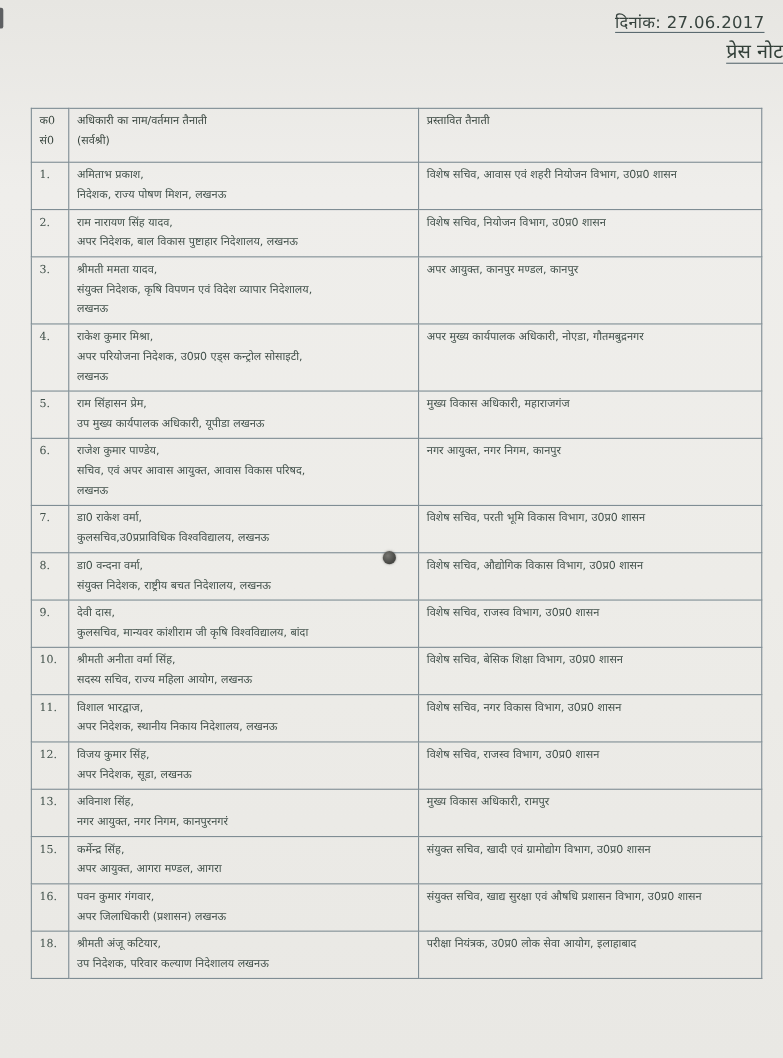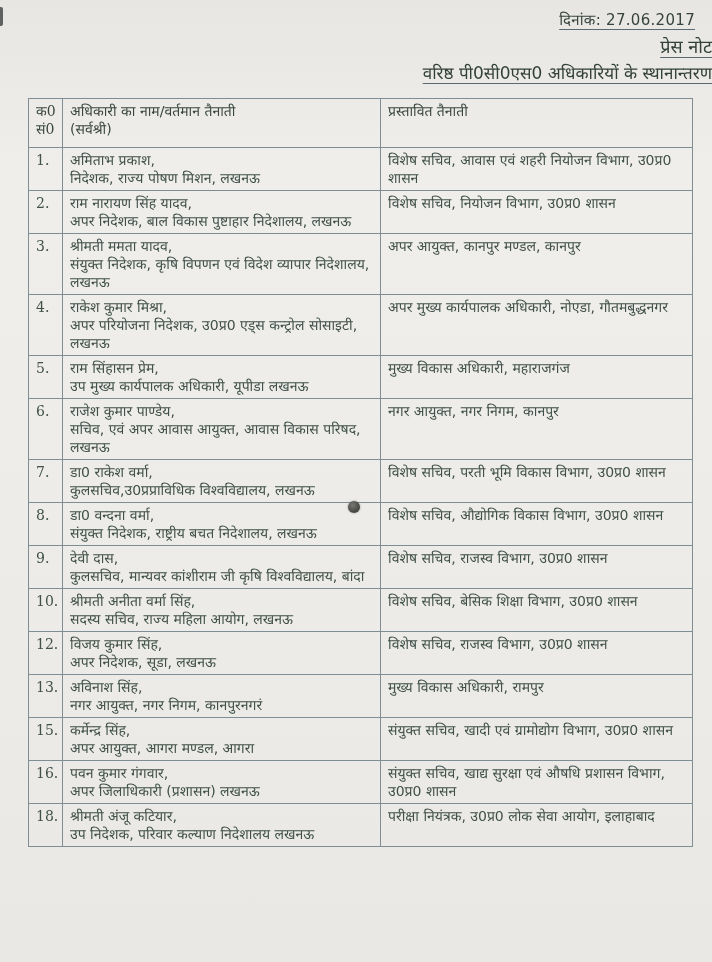--- a/index.html
+++ b/index.html
@@ -49,21 +49,21 @@
     top: 98px; left: 28px;
     width: 664px;
     border-collapse: collapse;
     table-layout: fixed;
   }
   table.transfers th, table.transfers td {
     border: 1.5px solid #7f8d94;
     vertical-align: top;
     font-weight: normal;
     text-align: left;
-    font-size: 14px;
+    font-size: 10px;
     line-height: 18px;
     padding: 3px 6px 3px 7px;
     color: #41504a;
     overflow: hidden;
   }
   table.transfers th {
     color: #39463f;
     height: 42px;
   }
   .c-sno { font-size: 14.5px; color: #3c4641; font-family: "DejaVu Serif", serif; }
@@ -89,21 +89,20 @@
 </style>
 </head>
 <body>
 
 <div class="edge-mark"></div>
 
 <div class="date">दिनांक: 27.06.2017</div>
 
 <div class="titles">
   <div class="title">प्रेस नोट</div>
-  <div class="subtitle">वरिष्ठ पी0सी0एस0 अधिकारियों के स्थानान्तरण</div>
 </div>
 
 <table class="transfers">
   <colgroup>
     <col style="width:34px">
     <col style="width:318px">
     <col style="width:312px">
   </colgroup>
   <thead>
     <tr>
@@ -144,21 +143,21 @@
         </td>
         <td class="c-prop">अपर आयुक्त, कानपुर मण्डल, कानपुर</td>
       </tr>
       <tr>
         <td class="c-sno">4.</td>
         <td class="c-name">
           <div>राकेश कुमार मिश्रा,</div>
           <div>अपर परियोजना निदेशक, उ0प्र0 एड्स कन्ट्रोल सोसाइटी,</div>
           <div>लखनऊ</div>
         </td>
-        <td class="c-prop">अपर मुख्य कार्यपालक अधिकारी, नोएडा, गौतमबुद्धनगर</td>
+        <td class="c-prop">अपर मुख्य कार्यपालक अधिकारी, नोएडा, गौतमबुद्रनगर</td>
       </tr>
       <tr>
         <td class="c-sno">5.</td>
         <td class="c-name">
           <div>राम सिंहासन प्रेम,</div>
           <div>उप मुख्य कार्यपालक अधिकारी, यूपीडा लखनऊ</div>
         </td>
         <td class="c-prop">मुख्य विकास अधिकारी, महाराजगंज</td>
       </tr>
       <tr>
@@ -196,20 +195,28 @@
       </tr>
       <tr>
         <td class="c-sno">10.</td>
         <td class="c-name">
           <div>श्रीमती अनीता वर्मा सिंह,</div>
           <div>सदस्य सचिव, राज्य महिला आयोग, लखनऊ</div>
         </td>
         <td class="c-prop">विशेष सचिव, बेसिक शिक्षा विभाग, उ0प्र0 शासन</td>
       </tr>
       <tr>
+        <td class="c-sno">11.</td>
+        <td class="c-name">
+          <div>विशाल भारद्वाज,</div>
+          <div>अपर निदेशक, स्थानीय निकाय निदेशालय, लखनऊ</div>
+        </td>
+        <td class="c-prop">विशेष सचिव, नगर विकास विभाग, उ0प्र0 शासन</td>
+      </tr>
+      <tr>
         <td class="c-sno">12.</td>
         <td class="c-name">
           <div>विजय कुमार सिंह,</div>
           <div>अपर निदेशक, सूडा, लखनऊ</div>
         </td>
         <td class="c-prop">विशेष सचिव, राजस्व विभाग, उ0प्र0 शासन</td>
       </tr>
       <tr>
         <td class="c-sno">13.</td>
         <td class="c-name">

